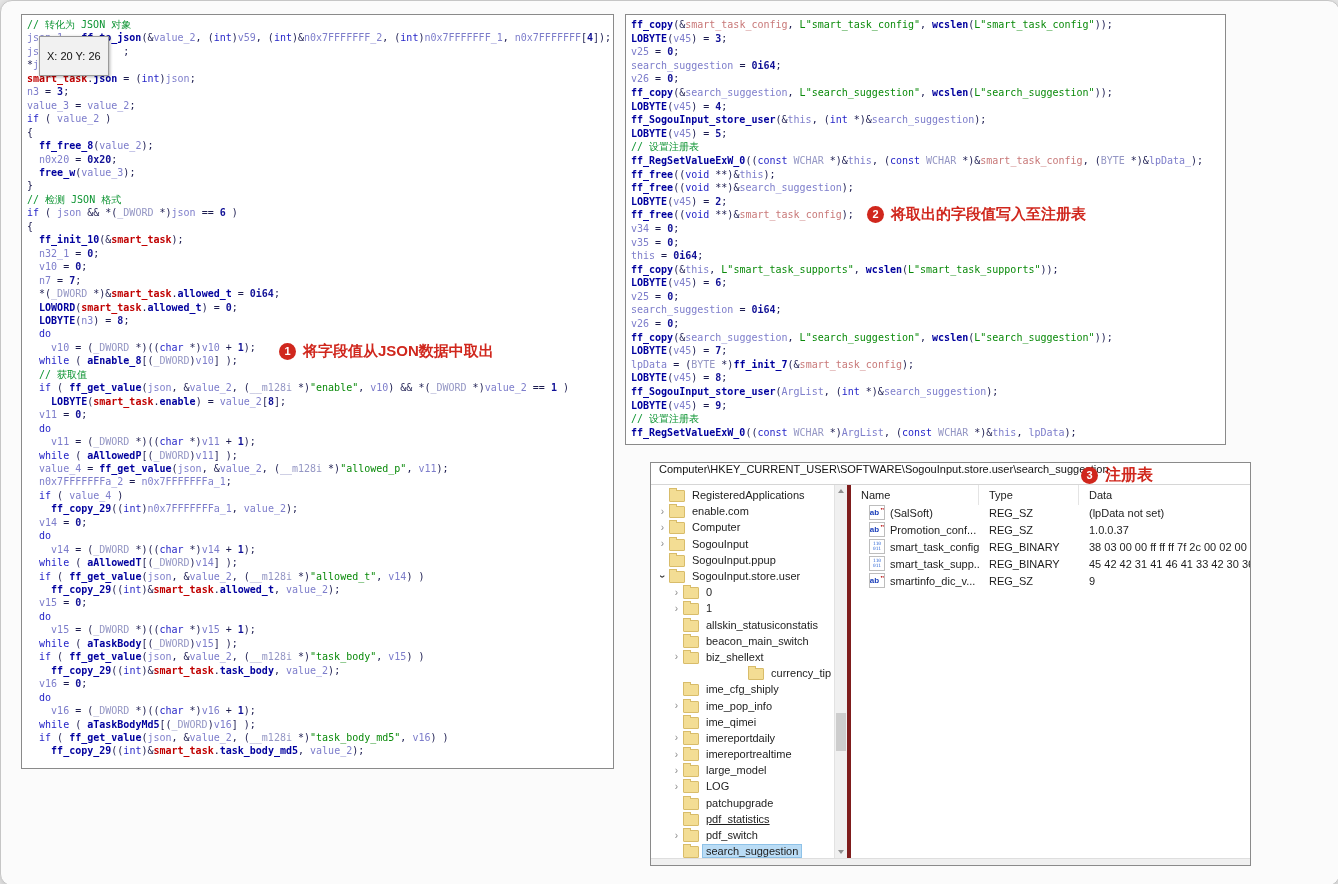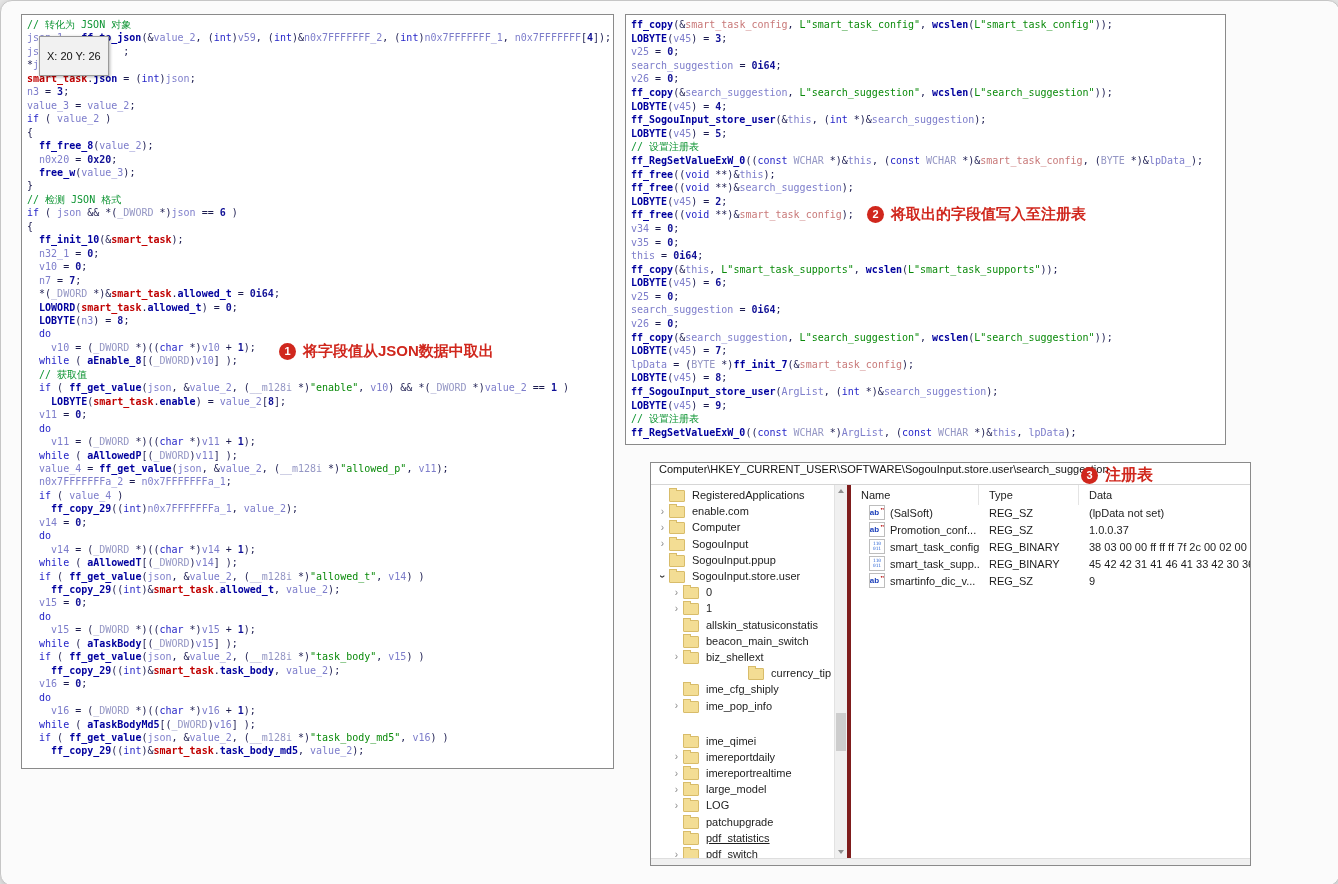--- a/index.html
+++ b/index.html
@@ -158,21 +158,21 @@
             <div class="tree-row" style="padding-left: 20px;">
               <span class="expander none"></span>
               <span class="folder-icon"></span>
               <span class="tree-label">ime_cfg_shiply</span>
             </div>
             <div class="tree-row" style="padding-left: 20px;">
               <span class="expander right">›</span>
               <span class="folder-icon"></span>
               <span class="tree-label">ime_pop_info</span>
             </div>
-            <div class="tree-row" style="padding-left: 20px; margin-top: 19px;">
+            <div class="tree-row" style="padding-left: 20px;">
               <span class="expander none"></span>
               <span class="folder-icon"></span>
               <span class="tree-label">ime_qimei</span>
             </div>
             <div class="tree-row" style="padding-left: 20px;">
               <span class="expander right">›</span>
               <span class="folder-icon"></span>
               <span class="tree-label">imereportdaily</span>
             </div>
             <div class="tree-row" style="padding-left: 20px;">

